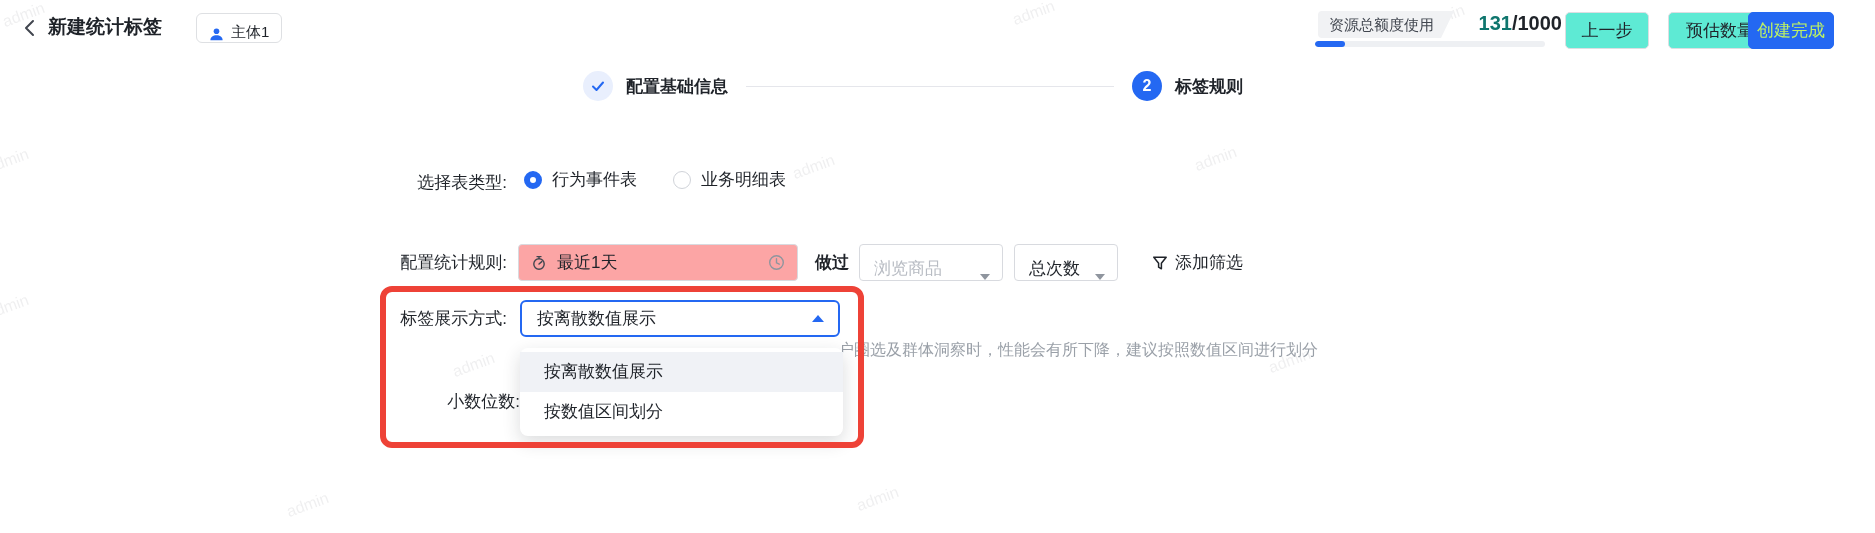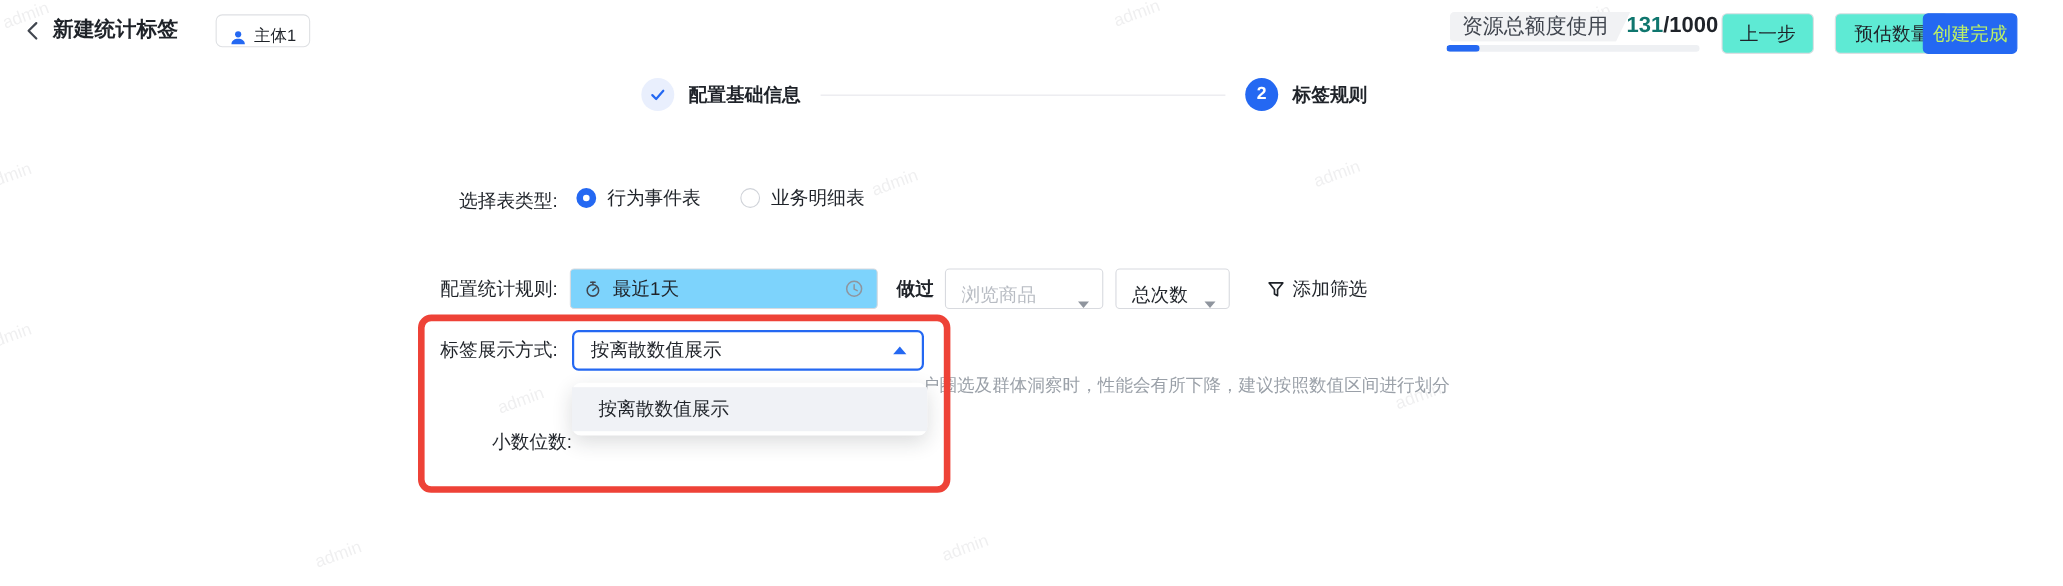--- a/index.html
+++ b/index.html
@@ -12,21 +12,21 @@
         transform:rotate(-20deg); pointer-events:none; z-index:1; }
 
   
   .header { position:absolute; left:0; top:0; width:1604px; height:56px; z-index:10; }
   .back { position:absolute; left:18px; top:16px; width:24px; height:24px; cursor:pointer; display:flex; align-items:center; justify-content:center; }
   .page-title { position:absolute; left:48px; top:14px; font-size:19px; font-weight:bold; color:#1f2329; }
   .subject-badge { position:absolute; left:196px; top:13px; height:30px; padding:0 12px;
       border:1px solid #dee0e3; border-radius:6px; display:flex; align-items:flex-end; gap:7px;
       font-size:15px; color:#1f2329; background:#fff; }
   .quota-tag { position:absolute; left:1318px; top:11px; height:27px; line-height:27px;
-      background:#f1f2f4; color:#41464f; font-size:19px; padding:0 20px 0 11px;
+      background:#f1f2f4; color:#41464f; font-size:15px; padding:0 20px 0 11px;
       clip-path:polygon(0 0,100% 0,calc(100% - 13px) 100%,0 100%); border-radius:4px 0 0 4px; }
   .quota-num { position:absolute; left:1452px; top:12px; width:110px; text-align:right;
       font-size:20px; font-weight:bold; }
   .quota-used { color:#0f766e; }
   .quota-total { color:#1f2329; }
   .progress-track { position:absolute; left:1315px; top:41px; width:230px; height:6px;
       border-radius:3px; background:#eef0f3; overflow:hidden; }
   .progress-fill { height:6px; border-radius:3px; background:#2468f2; }
   .btn { position:absolute; top:12px; height:37px; border:1px solid #dcdee2; border-radius:5px;
       background:#5eead4; font-size:17px; color:#1f2329; display:flex; align-items:center;
@@ -50,21 +50,21 @@
   .radio-group { position:absolute; left:524px; top:168px; display:flex; align-items:center; z-index:5; }
   .radio { width:18px; height:18px; border-radius:50%; background:#fff; flex:0 0 auto; }
   .radio.on { border:6px solid #2468f2; }
   .radio.off { border:1px solid #d0d3d9; }
   .radio-label { font-size:17px; margin-left:10px; }
   .radio-gap { width:36px; }
 
   .row-rule-label { top:253px; line-height:20px; }
   .time-input { position:absolute; left:518px; top:244px; width:280px; height:37px;
       border:1px solid #d8dadf; border-radius:4px; display:flex; align-items:center;
-      padding:0 12px; background:#7dd3fc; z-index:5; }
+      padding:0 12px; background:#fca5a5; z-index:5; }
   .time-text { font-size:17px; margin-left:10px; color:#1f2329; }
   .verb { position:absolute; left:815px; top:244px; line-height:37px; font-size:17px; font-weight:bold; z-index:5; }
   .select { position:absolute; top:244px; height:37px; border:1px solid #d8dadf; border-radius:4px;
       background:#fff; display:flex; align-items:flex-end; padding:0 12px 0 14px; z-index:5; }
   .sel-event { left:859px; width:144px; }
   .sel-metric { left:1014px; width:104px; }
   .sel-text { font-size:17px; flex:1; }
   .placeholder { color:#b8bcc3; }
   .caret-down { width:0; height:0; border-left:5px solid transparent; border-right:5px solid transparent;
       border-top:6px solid #8f959e; flex:0 0 auto; }
@@ -203,17 +203,18 @@
     <span class="sel-text">按离散数值展示</span>
     <span class="caret-up-blue"></span>
   </div>
 
   <div class="hint">户圈选及群体洞察时，性能会有所下降，建议按照数值区间进行划分</div>
 
   <div class="decimal-label">小数位数:</div>
 
   <div class="dropdown-panel">
     <div class="dd-option active">按离散数值展示</div>
+    <div class="dd-option">按数值区间划分</div>
   </div>
 
   <div class="annotation"></div>
 
 </div>
 
 </body></html>

